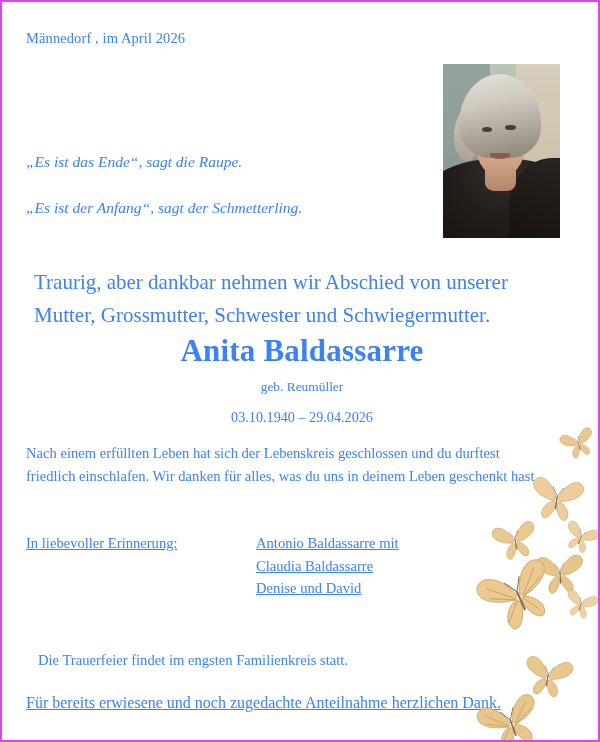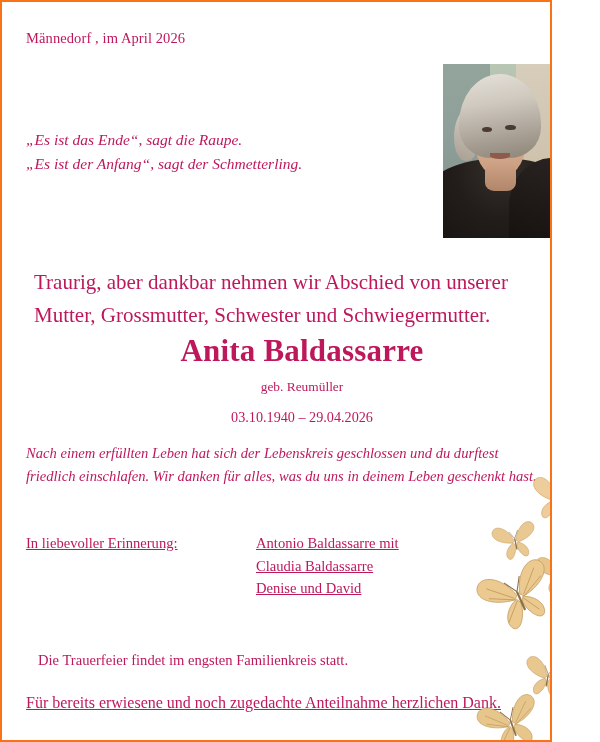--- a/index.html
+++ b/index.html
@@ -2,48 +2,48 @@
 <html><head>
 <meta charset="utf-8">
 <style>
   html, body {
     margin: 0;
     padding: 0;
     background: #ffffff;
   }
   .page {
     position: relative;
-    width: 552px;
+    width: 600px;
     height: 742px;
     background: #ffffff;
     box-sizing: border-box;
-    border: 2px solid #f97316;
+    border: 2px solid #d946ef;
     overflow: hidden;
     font-family: "Liberation Serif", "DejaVu Serif", serif;
-    color: #be185d;
+    color: #3b82f6;
   }
 
   
   .dateline {
     position: absolute;
     left: 24px;
     top: 28px;
     font-size: 14.5px;
     letter-spacing: .1px;
   }
 
   .quote {
     position: absolute;
     left: 24px;
     top: 126px;
     font-size: 15.5px;
     font-style: italic;
     line-height: 1.52;
   }
-  .quote div { white-space: pre; }
+  .quote div { white-space: pre; margin-top: 22px; }
 
   .intro {
     position: absolute;
     left: 24px;
     top: 264px;
     width: 530px;
     font-size: 21px;
     line-height: 1.56;
     margin-left: 8px;
   }
@@ -70,21 +70,20 @@
     font-size: 14.2px;
   }
 
   .body-text {
     position: absolute;
     left: 24px;
     top: 440px;
     width: 520px;
     font-size: 14.6px;
     line-height: 1.56;
-    font-style: italic;
   }
 
   .memory {
     position: absolute;
     left: 24px;
     top: 530px;
     width: 540px;
     font-size: 14.6px;
     line-height: 1.545;
   }

